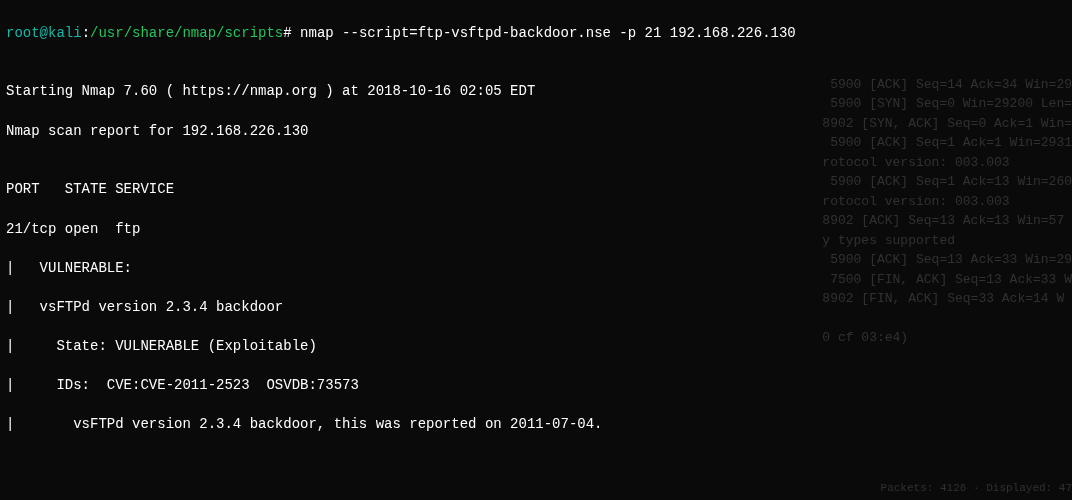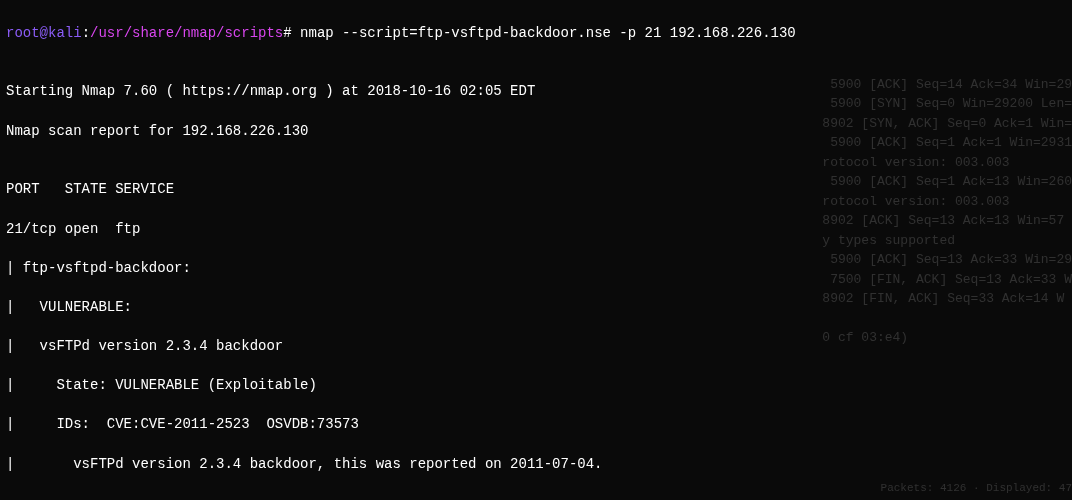--- a/index.html
+++ b/index.html
@@ -38,22 +38,22 @@
     .bg-text-bottom {
       position: absolute;
       right: 0;
       bottom: 4px;
       color: #4a4a4a;
       font-size: 11px;
       z-index: 1;
       white-space: pre;
       opacity: 0.6;
     }
-    .red { color: #8b5cf6; }
-    .blue { color: #d946ef; }
+    .red { color: #14b8a6; }
+    .blue { color: #22c55e; }
     .white { color: #ffffff; }
     .line {
       display: block;
     }
   </style>
 </head>
 <body>
 
 <div class="bg-text">
 <span> 5900 [ACK] Seq=14 Ack=34 Win=29</span>
@@ -77,21 +77,20 @@
 </div>
 
 <div class="terminal">
 <span class="line"><span class="red">root</span><span class="red">@</span><span class="red">kali</span><span class="white">:</span><span class="blue">/usr/share/nmap/scripts</span><span class="white">#</span><span class="white"> </span><span class="white">nmap --script=ftp-vsftpd-backdoor.nse -p 21 192.168.226.130</span></span>
 <span class="line"></span>
 <span class="line">Starting Nmap 7.60 ( https://nmap.org ) at 2018-10-16 02:05 EDT</span>
 <span class="line">Nmap scan report for 192.168.226.130</span>
 <span class="line"></span>
 <span class="line">PORT   STATE SERVICE</span>
 <span class="line">21/tcp open  ftp</span>
-<span class="line">| ftp-vsftpd-backdoor:</span>
 <span class="line">|   VULNERABLE:</span>
 <span class="line">|   vsFTPd version 2.3.4 backdoor</span>
 <span class="line">|     State: VULNERABLE (Exploitable)</span>
 <span class="line">|     IDs:  CVE:CVE-2011-2523  OSVDB:73573</span>
 <span class="line">|       vsFTPd version 2.3.4 backdoor, this was reported on 2011-07-04.</span>
 
 
 
 
 

